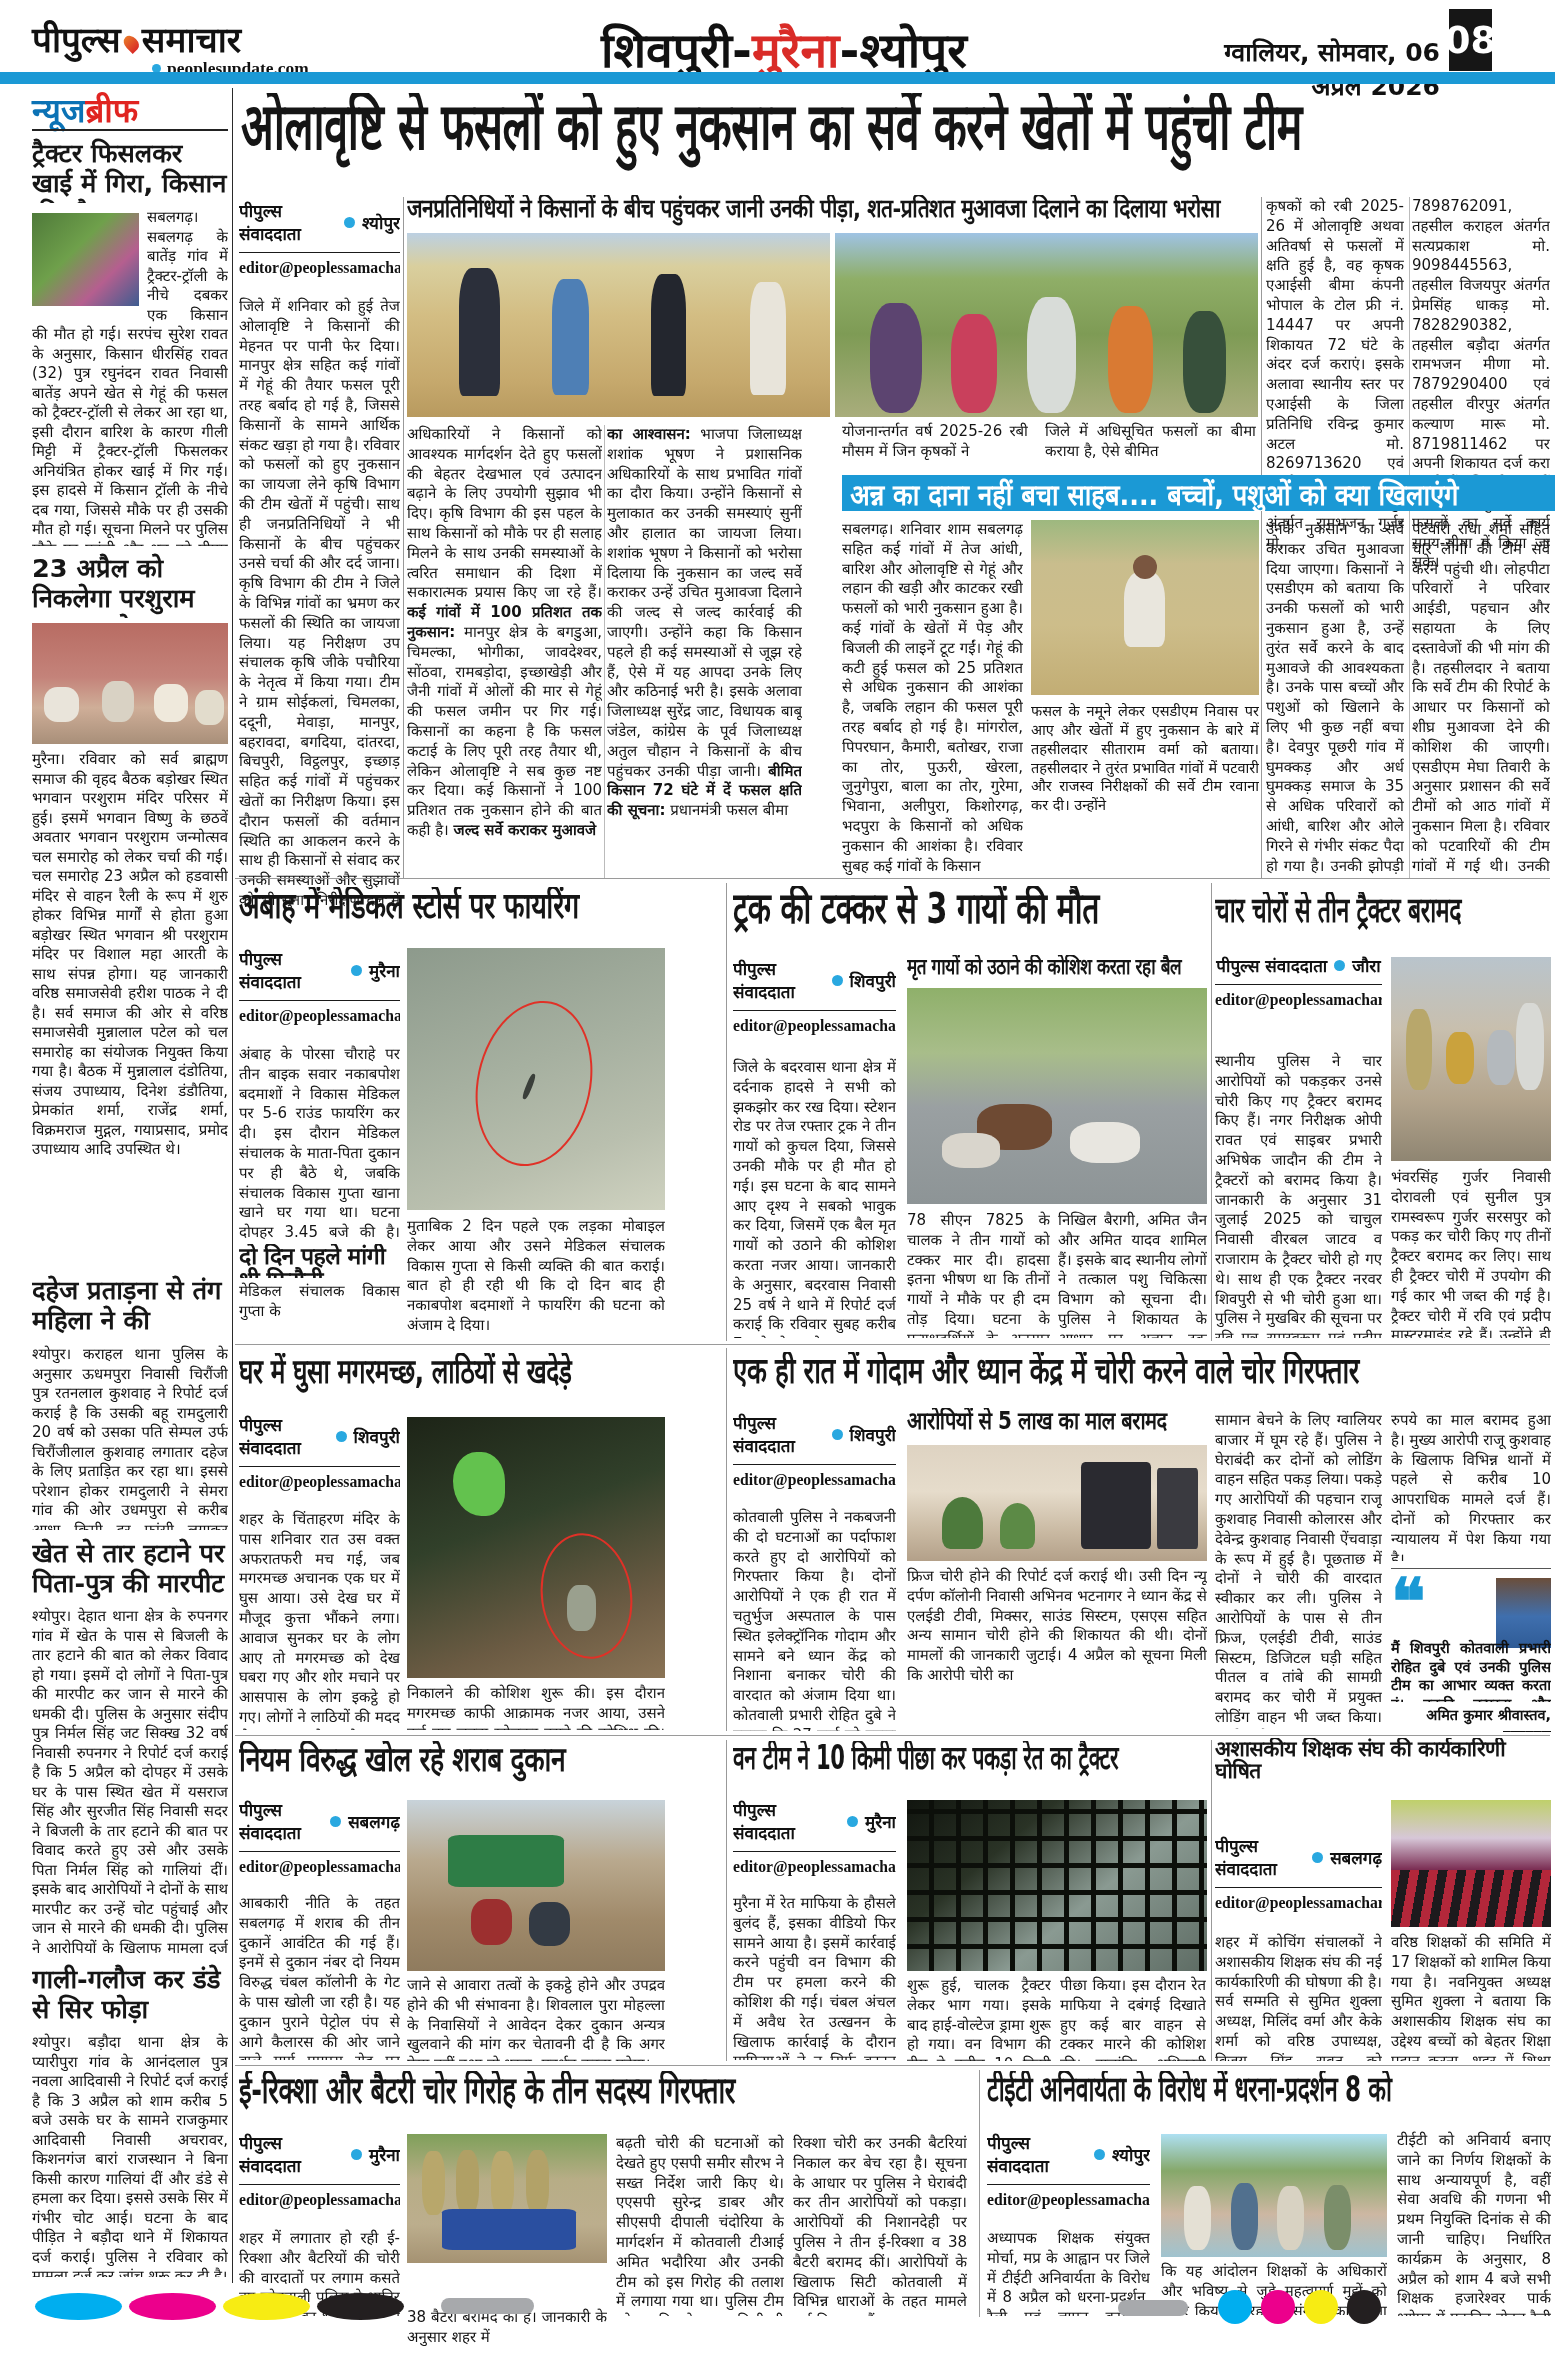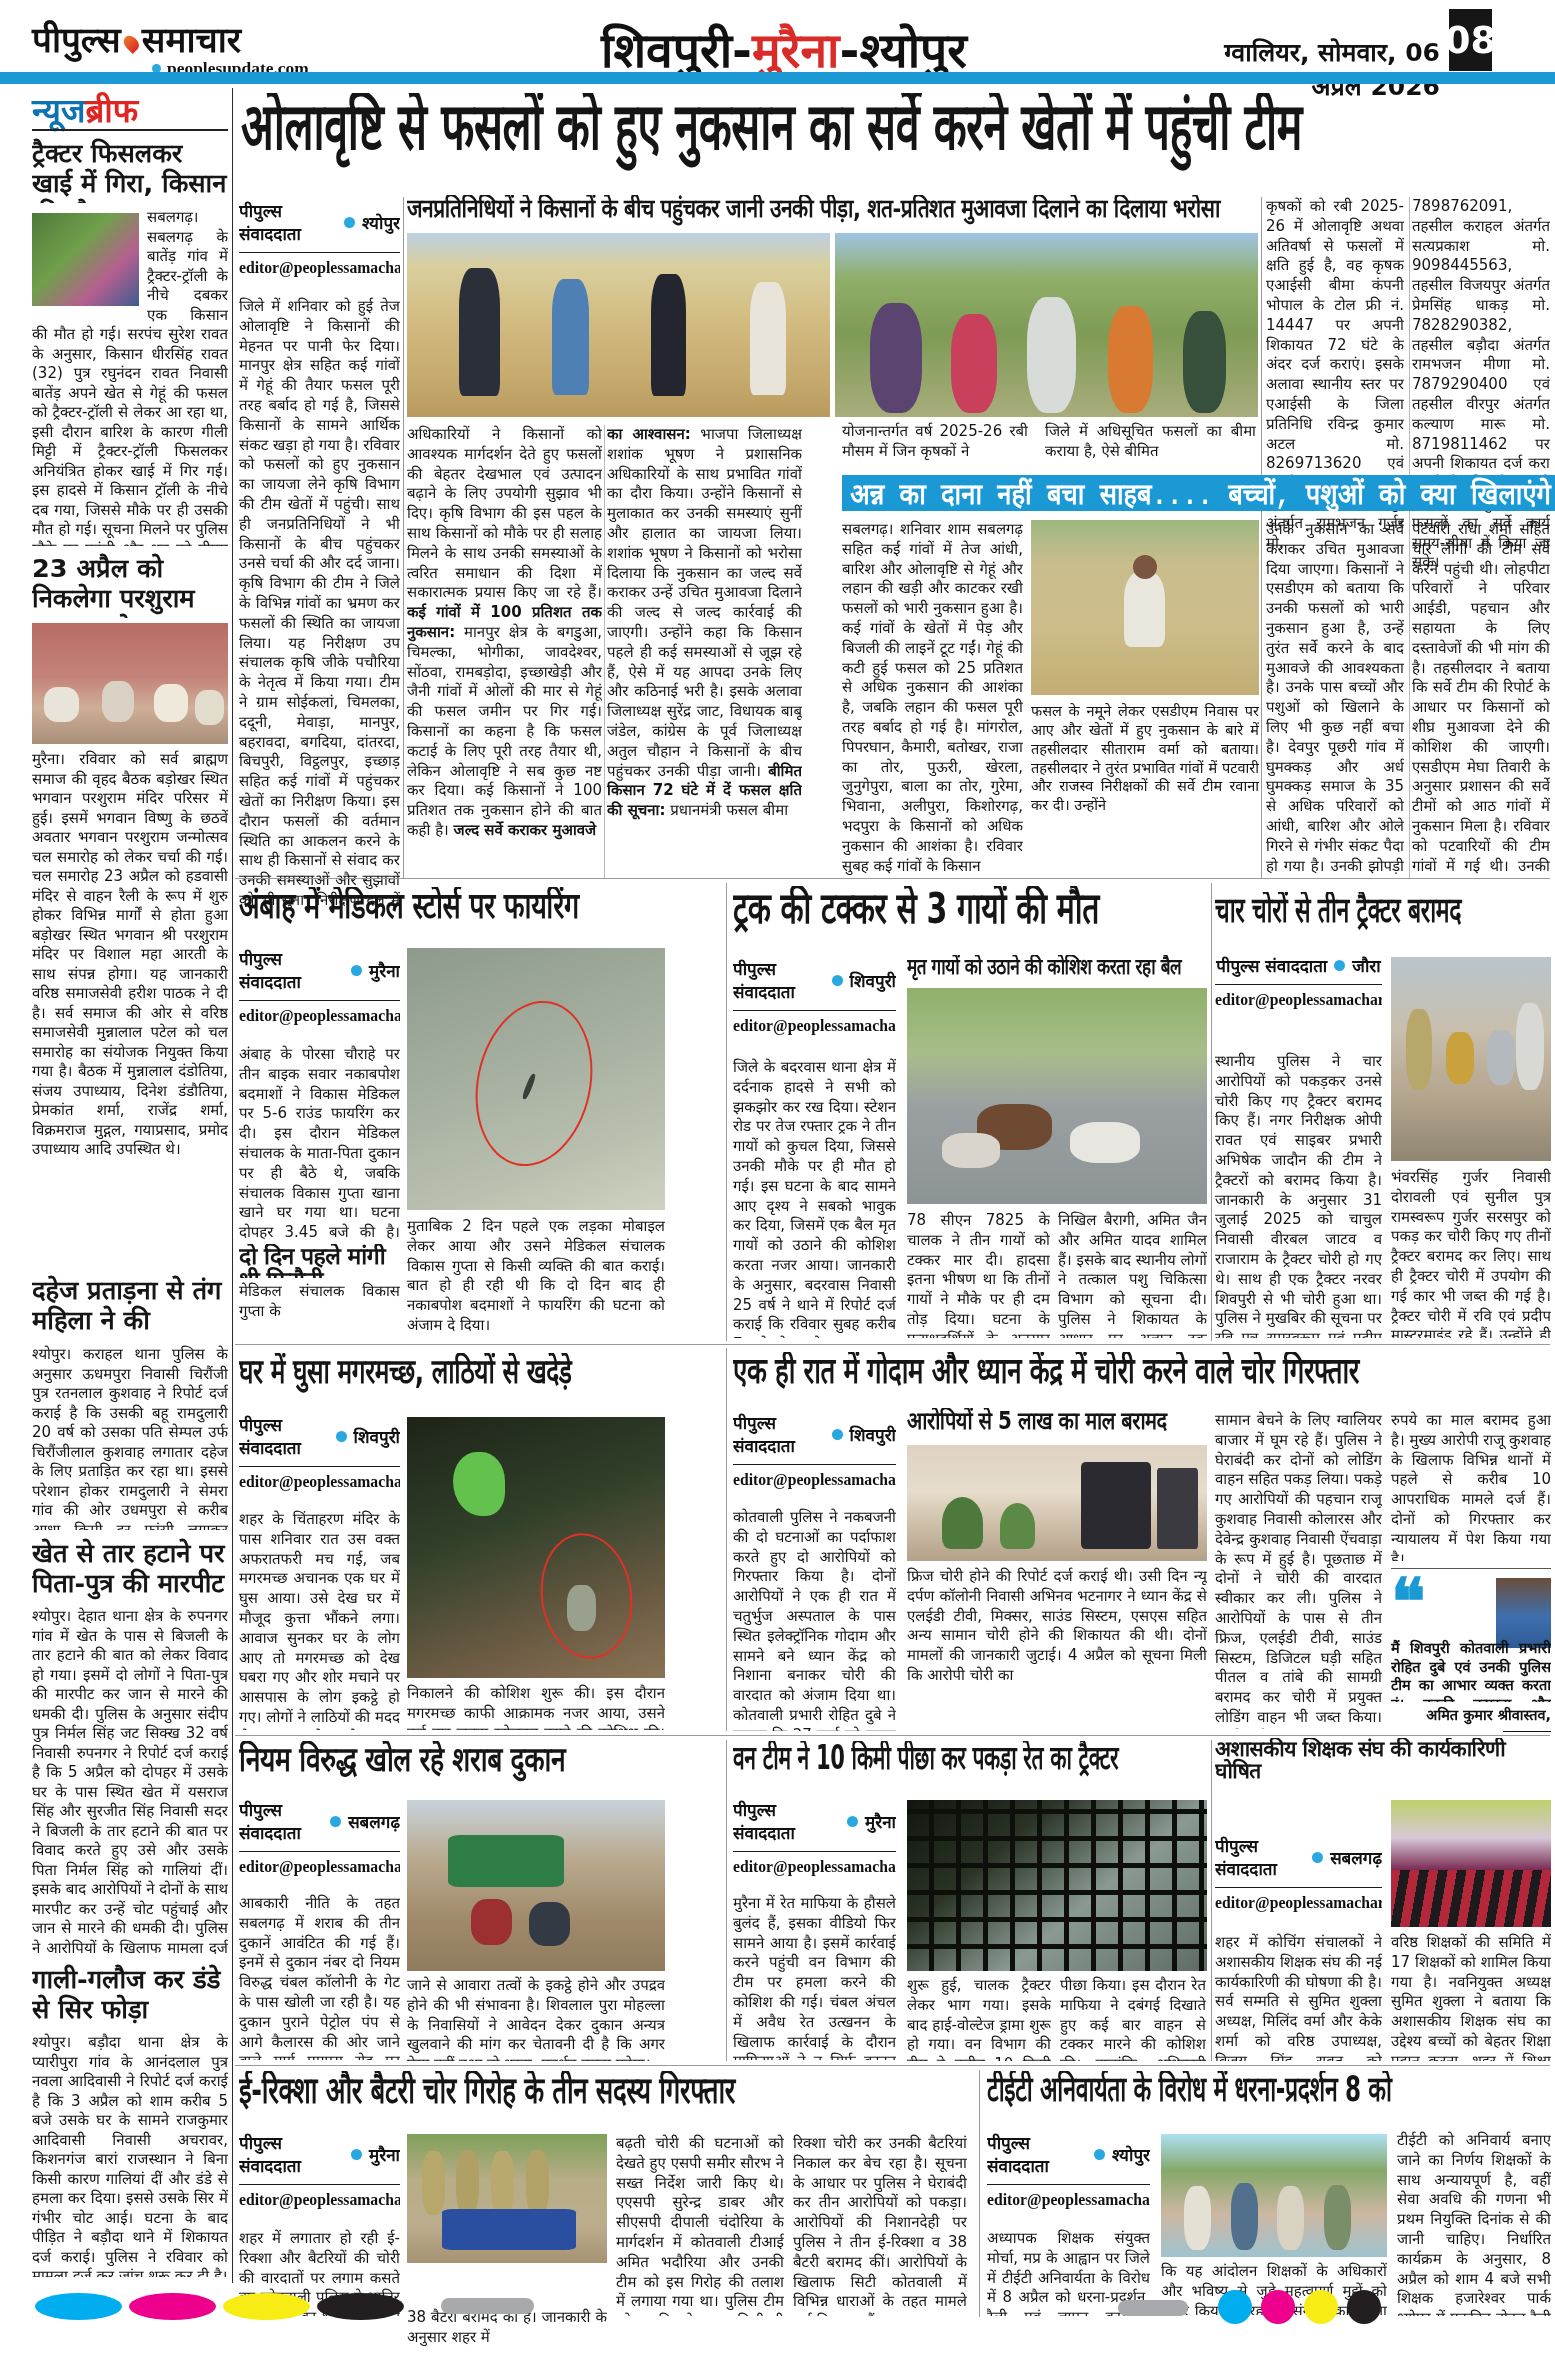--- a/index.html
+++ b/index.html
@@ -119,21 +119,21 @@
   <div class="abs body-t" style="left:842px;top:422px;width:186px;height:48px;">योजनान्तर्गत वर्ष 2025-26 रबी मौसम में जिन कृषकों ने</div>
   <div class="abs body-t" style="left:1045px;top:422px;width:211px;height:48px;">जिले में अधिसूचित फसलों का बीमा कराया है, ऐसे बीमित</div>
   <div class="abs body-t" style="left:1266px;top:197px;width:138px;height:387px;">कृषकों को रबी 2025-26 में ओलावृष्टि अथवा अतिवर्षा से फसलों में क्षति हुई है, वह कृषक एआईसी बीमा कंपनी भोपाल के टोल फ्री नं. 14447 पर अपनी शिकायत 72 घंटे के अंदर दर्ज कराएं। इसके अलावा स्थानीय स्तर पर एआईसी के जिला प्रतिनिधि रविन्द्र कुमार अटल मो. 8269713620 एवं तहसील स्तर पर तहसीलदार श्योपुर अंतर्गत रामभजन गुर्जर मो.</div>
   <div class="abs body-t" style="left:1412px;top:197px;width:138px;height:387px;">7898762091, तहसील कराहल अंतर्गत सत्यप्रकाश मो. 9098445563, तहसील विजयपुर अंतर्गत प्रेमसिंह धाकड़ मो. 7828290382, तहसील बड़ौदा अंतर्गत रामभजन मीणा मो. 7879290400 एवं तहसील वीरपुर अंतर्गत कल्याण मारू मो. 8719811462 पर अपनी शिकायत दर्ज करा सकते हैं। जिससे कृषकों की क्षति हुई बीमित फसलों का सर्वे कार्य समय-सीमा में किया जा सके।</div>
 
   <div class="vr" style="left:403px;top:197px;height:681px;width:0.6px;background:#999;"></div>
   <div class="vr" style="left:604px;top:425px;height:453px;width:0.6px;background:#bbb;"></div>
   <div class="vr" style="left:1261px;top:197px;height:681px;width:0.6px;background:#999;"></div>
   <div class="vr" style="left:1409px;top:197px;height:681px;width:0.6px;background:#bbb;"></div>
 
-  <div class="abs nowrap" style="left:842px;top:475px;width:713px;height:36px;background:#1b99d5;color:#fff;overflow:hidden;display:flex;align-items:center;font-family:Liberation Mono, monospace;">
+  <div class="abs nowrap" style="left:842px;top:475px;width:713px;height:36px;background:#1b99d5;color:#fff;overflow:hidden;display:flex;align-items:center;">
     <span class="sx" style="font-size:29px;font-weight:800;padding-left:9.3px;transform:scaleX(0.88);">अन्न का दाना नहीं बचा साहब.... बच्चों, पशुओं को क्या खिलाएंगे</span>
   </div>
   <div class="abs body-t" style="left:842px;top:520px;width:181px;height:355px;">सबलगढ़। शनिवार शाम सबलगढ़ सहित कई गांवों में तेज आंधी, बारिश और ओलावृष्टि से गेहूं और लहान की खड़ी और काटकर रखी फसलों को भारी नुकसान हुआ है। कई गांवों के खेतों में पेड़ और बिजली की लाइनें टूट गईं। गेहूं की कटी हुई फसल को 25 प्रतिशत से अधिक नुकसान की आशंका है, जबकि लहान की फसल पूरी तरह बर्बाद हो गई है। मांगरोल, पिपरघान, कैमारी, बतोखर, राजा का तोर, पुऊरी, खेरला, जुनुगेपुरा, बाला का तोर, गुरेमा, भिवाना, अलीपुरा, किशोरगढ़, भदपुरा के किसानों को अधिक नुकसान की आशंका है। रविवार सुबह कई गांवों के किसान</div>
   <div class="ph" style="left:1031px;top:520px;width:228px;height:175px;background:linear-gradient(180deg,#9db87f 0%,#c9bd8d 25%,#cdbd8a 60%,#c2ad74 100%);">
     <i class="fig" style="left:93px;top:52px;width:41px;height:75px;background:#e9e6dd;border-radius:35% 35% 15% 15%;"></i>
     <i class="fig" style="left:102px;top:35px;width:24.4px;height:24.4px;background:#7a5640;border-radius:50%;"></i>
   </div>
   <div class="abs cap-t" style="left:1031px;top:702px;width:228px;height:174px;font-weight:400;">फसल के नमूने लेकर एसडीएम निवास पर आए और खेतों में हुए नुकसान के बारे में तहसीलदार सीताराम वर्मा को बताया। तहसीलदार ने तुरंत प्रभावित गांवों में पटवारी और राजस्व निरीक्षकों की सर्वे टीम रवाना कर दी। उन्होंने</div>
   <div class="abs body-t" style="left:1266px;top:520px;width:138px;height:355px;">उनके नुकसान का सर्वे कराकर उचित मुआवजा दिया जाएगा। किसानों ने एसडीएम को बताया कि उनकी फसलों को भारी नुकसान हुआ है, उन्हें तुरंत सर्वे करने के बाद मुआवजे की आवश्यकता है। उनके पास बच्चों और पशुओं को खिलाने के लिए भी कुछ नहीं बचा है। देवपुर पूछरी गांव में घुमक्कड़ और अर्ध घुमक्कड़ समाज के 35 से अधिक परिवारों को आंधी, बारिश और ओले गिरने से गंभीर संकट पैदा हो गया है। उनकी झोपड़ी और टप्पर गिर गए। न रहने को जगह बची है, न खाने पीने का सामान बचा है। रात को प्रशासन ने कुछ परिवारों को राशन मुहैया कराया था। उन्हें आवास और राशन की तुरंत आवश्यकता है। सुबह</div>
   <div class="abs body-t" style="left:1412px;top:520px;width:138px;height:355px;">पटवारी राधा शर्मा सहित चार लोगों की टीम सर्वे करने पहुंची थी। लोहपीटा परिवारों ने परिवार आईडी, पहचान और सहायता के लिए दस्तावेजों की भी मांग की है। तहसीलदार ने बताया कि सर्वे टीम की रिपोर्ट के आधार पर किसानों को शीघ्र मुआवजा देने की कोशिश की जाएगी। एसडीएम मेघा तिवारी के अनुसार प्रशासन की सर्वे टीमों को आठ गांवों में नुकसान मिला है। रविवार को पटवारियों की टीम गांवों में गई थी। उनकी रिपोर्ट से कलेक्टर को अवगत कराया है। 6 अप्रैल से व्यक्तिगत नुकसान का जायजा लिया जाएगा। क्षेत्र में रास्तों और बिजली की लाइन को ठीक कराने के निर्देश दिए हैं।</div>

